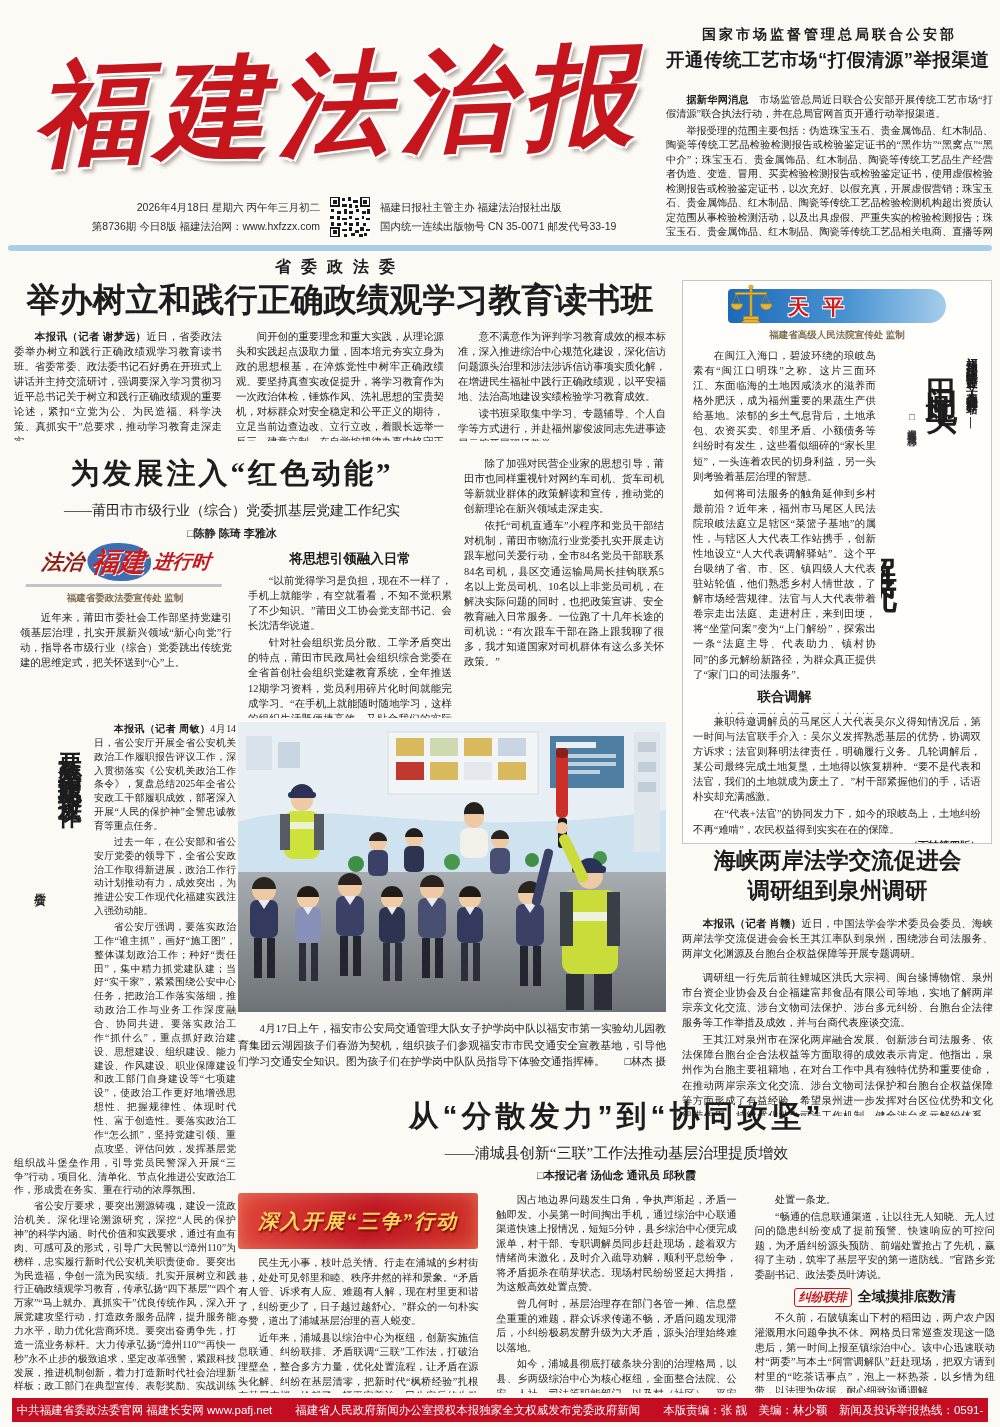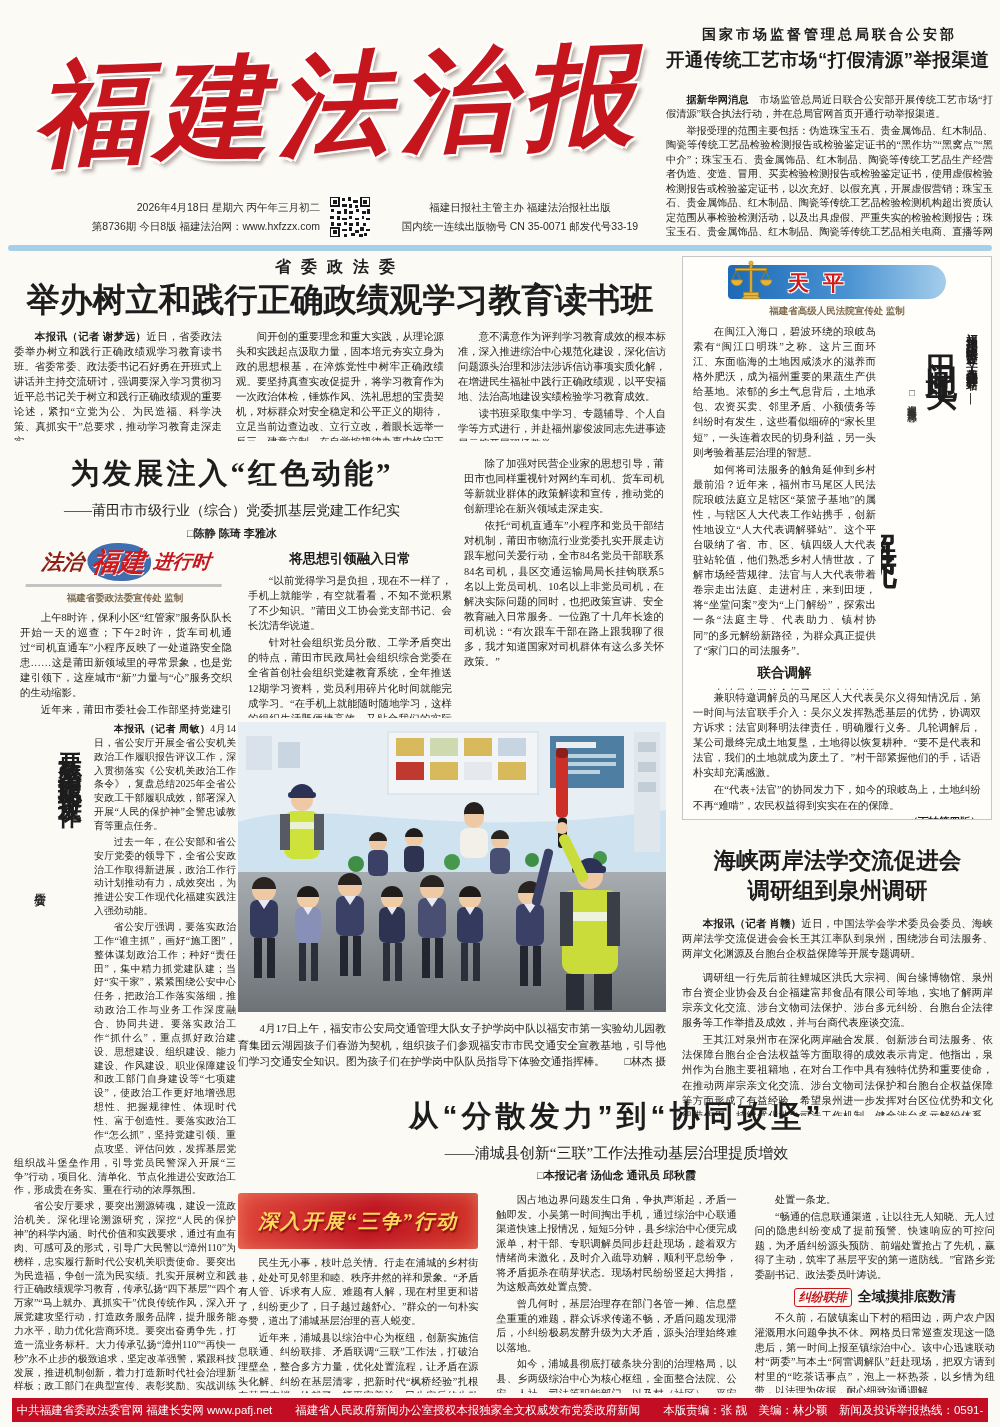--- a/index.html
+++ b/index.html
@@ -11,37 +11,37 @@
   p{margin:0 0 2px;}
   .flow p, .cap p{font-size:10.4px;line-height:1.45;text-align:justify;text-indent:2em;}
   
   .masthead-title{left:30px;top:22px;width:618px;height:166px;display:flex;align-items:center;justify-content:center;
     font-size:112px;font-weight:bold;font-style:italic;color:#c5161d;letter-spacing:10px;
     font-family:"DejaVu Serif","Liberation Serif",serif;transform:rotate(-2deg);
     text-shadow:2px 2px 0 #fff,-2px -2px 0 #fff,2px -2px 0 #fff,-2px 2px 0 #fff,4px 5px 4px rgba(60,30,20,.35);}
   .dateline{left:40px;top:194px;width:620px;height:46px;display:flex;align-items:center;gap:10px;
     font-size:10.5px;color:#2b2b2b;line-height:1.8;}
   .dateline .dl-left{flex:1;text-align:right;}
-  .dateline .dl-right{flex:1;text-align:center;}
+  .dateline .dl-right{flex:1;text-align:left;}
   .qr{width:40px;height:40px;flex:0 0 40px;}
   .blue-rule{left:8px;top:245px;width:984px;height:6px;background:#a8cfe8;border-radius:3px;}
   
   .top-right{left:666px;top:26px;width:327px;height:214px;overflow:hidden;}
   .tr-kicker{text-align:center;font-size:14px;font-weight:bold;letter-spacing:3px;margin-bottom:3px;}
   .tr-headline{text-align:left;font-size:18.5px;font-weight:900;letter-spacing:.5px;margin-bottom:21px;white-space:nowrap;}
   .top-right .flow p{font-size:10.2px;line-height:1.42;}
   .lead-label{font-weight:bold;}
   
   .lead{left:14px;top:257px;width:652px;height:192px;overflow:hidden;}
   .lead-kicker{text-align:center;font-size:16px;font-weight:bold;letter-spacing:10px;margin-bottom:3px;}
   .lead-headline{text-align:center;font-size:33px;font-weight:900;letter-spacing:0;line-height:1.15;margin-bottom:10px;}
   .lead-cols{display:flex;gap:14px;}
   .lead-cols .col{flex:1;height:112px;overflow:hidden;}
   
-  .tianping{left:682px;top:256px;width:310px;height:564px;border:1px solid #c6c6c6;background:#fffefb;
+  .tianping{left:682px;top:280px;width:310px;height:564px;border:1px solid #c6c6c6;background:#fffefb;
     padding:8px 10px;box-sizing:border-box;overflow:hidden;}
   .tp-banner{position:relative;width:218px;height:34px;margin:0 auto 2px;border-radius:4px 17px 17px 4px;
     background:linear-gradient(90deg,#1c6ab8 0%,#4a93d2 55%,#a5cdeb 100%);}
   .tp-banner .scales{position:absolute;left:2px;top:-5px;width:42px;height:42px;}
   .tp-banner .tp-label{position:absolute;left:60px;top:4px;font-size:21px;font-weight:900;color:#d21a1a;letter-spacing:14px;
     text-shadow:1px 1px 0 #fff,-1px -1px 0 #fff,1px -1px 0 #fff,-1px 1px 0 #fff;}
   .tp-producer{text-align:center;font-size:9.5px;color:#7d6a4e;margin:6px 0 6px;font-weight:bold;}
   .tp-flex{display:flex;gap:5px;height:366px;overflow:hidden;}
   .tp-text{flex:1;overflow:hidden;}
   .tp-subhead{text-align:center;font-weight:bold;font-size:13.5px;margin:6px 0 4px;}
@@ -253,21 +253,20 @@
       <div class="re-sub">——莆田市市级行业（综合）党委抓基层党建工作纪实</div>
       <div class="re-byline hl-sans">□陈静 陈琦 李雅冰</div>
     </div>
     <div class="fj-logo">
       <span class="l1">法治</span>
       <span class="l2">福建</span>
       <span class="l3">进行时</span>
     </div>
     <div class="re-producer">福建省委政法委宣传处 监制</div>
     <div class="re-col1 flow">
-        <p>上午8时许，保利小区“红管家”服务队队长开始一天的巡查；下午2时许，货车司机通过“司机直通车”小程序反映了一处道路安全隐患……这是莆田新领域里的寻常景象，也是党建引领下，这座城市“新”力量与“心”服务交织的生动缩影。</p>
         <p>近年来，莆田市委社会工作部坚持党建引领基层治理，扎实开展新兴领域“新心向党”行动，指导各市级行业（综合）党委跳出传统党建的思维定式，把关怀送到“心”上。</p>
       </div>
     <div class="re-col2">
       <div class="re-subhead">将思想引领融入日常</div>
       <div class="flow">
           <p>“以前觉得学习是负担，现在不一样了，手机上就能学，有空就看看，不知不觉积累了不少知识。”莆田义工协会党支部书记、会长沈清华说道。</p>
           <p>针对社会组织党员分散、工学矛盾突出的特点，莆田市民政局社会组织综合党委在全省首创社会组织党建教育系统，全年推送12期学习资料，党员利用碎片化时间就能完成学习。“在手机上就能随时随地学习，这样的组织生活既便捷高效，又贴合我们的实际需求，更接地气了。”沈清华对这一创新举措赞不绝口。</p>
         </div>
     </div>
     <div class="re-col3">

